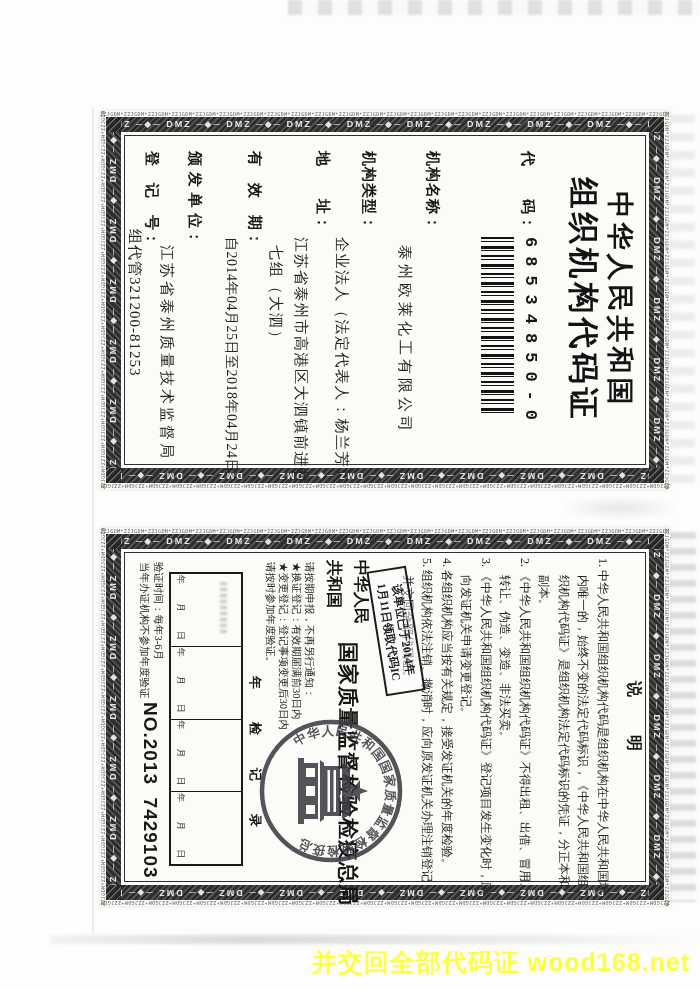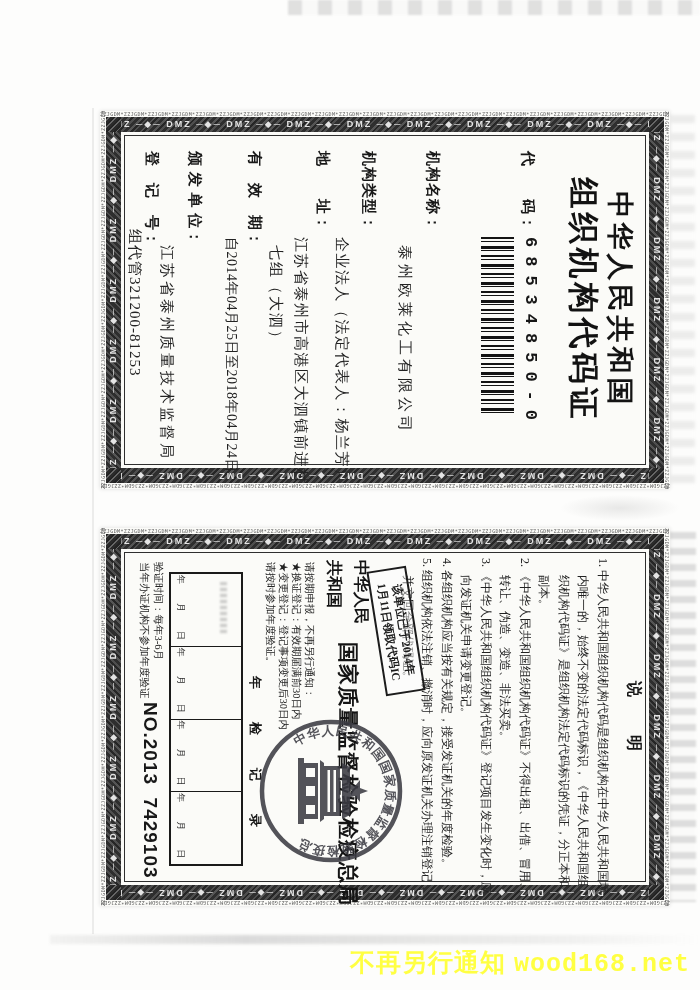--- a/index.html
+++ b/index.html
@@ -245,16 +245,16 @@
           <rect x="52" y="91" width="9" height="9" fill="#fbfbf8"></rect>
           <rect x="70" y="91" width="10" height="9" fill="#fbfbf8"></rect>
           <rect x="89" y="91" width="9" height="9" fill="#fbfbf8"></rect>
           <path d="M 75 38 L 78 46 L 86 46 L 80 51 L 82 59 L 75 54 L 68 59 L 70 51 L 64 46 L 72 46 Z" fill="#3c3c44"></path>
         </g>
       </svg>
     </div>
   </div>
 
   <div class="watermark">
-    <span style="color: rgb(255, 255, 66);">不再另行通知</span>
-    <span style="color: rgb(255, 255, 66); font-family: Liberation Mono, monospace;">wood168.net</span>
+    <span style="color: rgb(255, 255, 66);">并交回全部代码证</span>
+    <span style="color: rgb(255, 255, 66);">wood168.net</span>
   </div>
 </div>
 
 </body></html>

